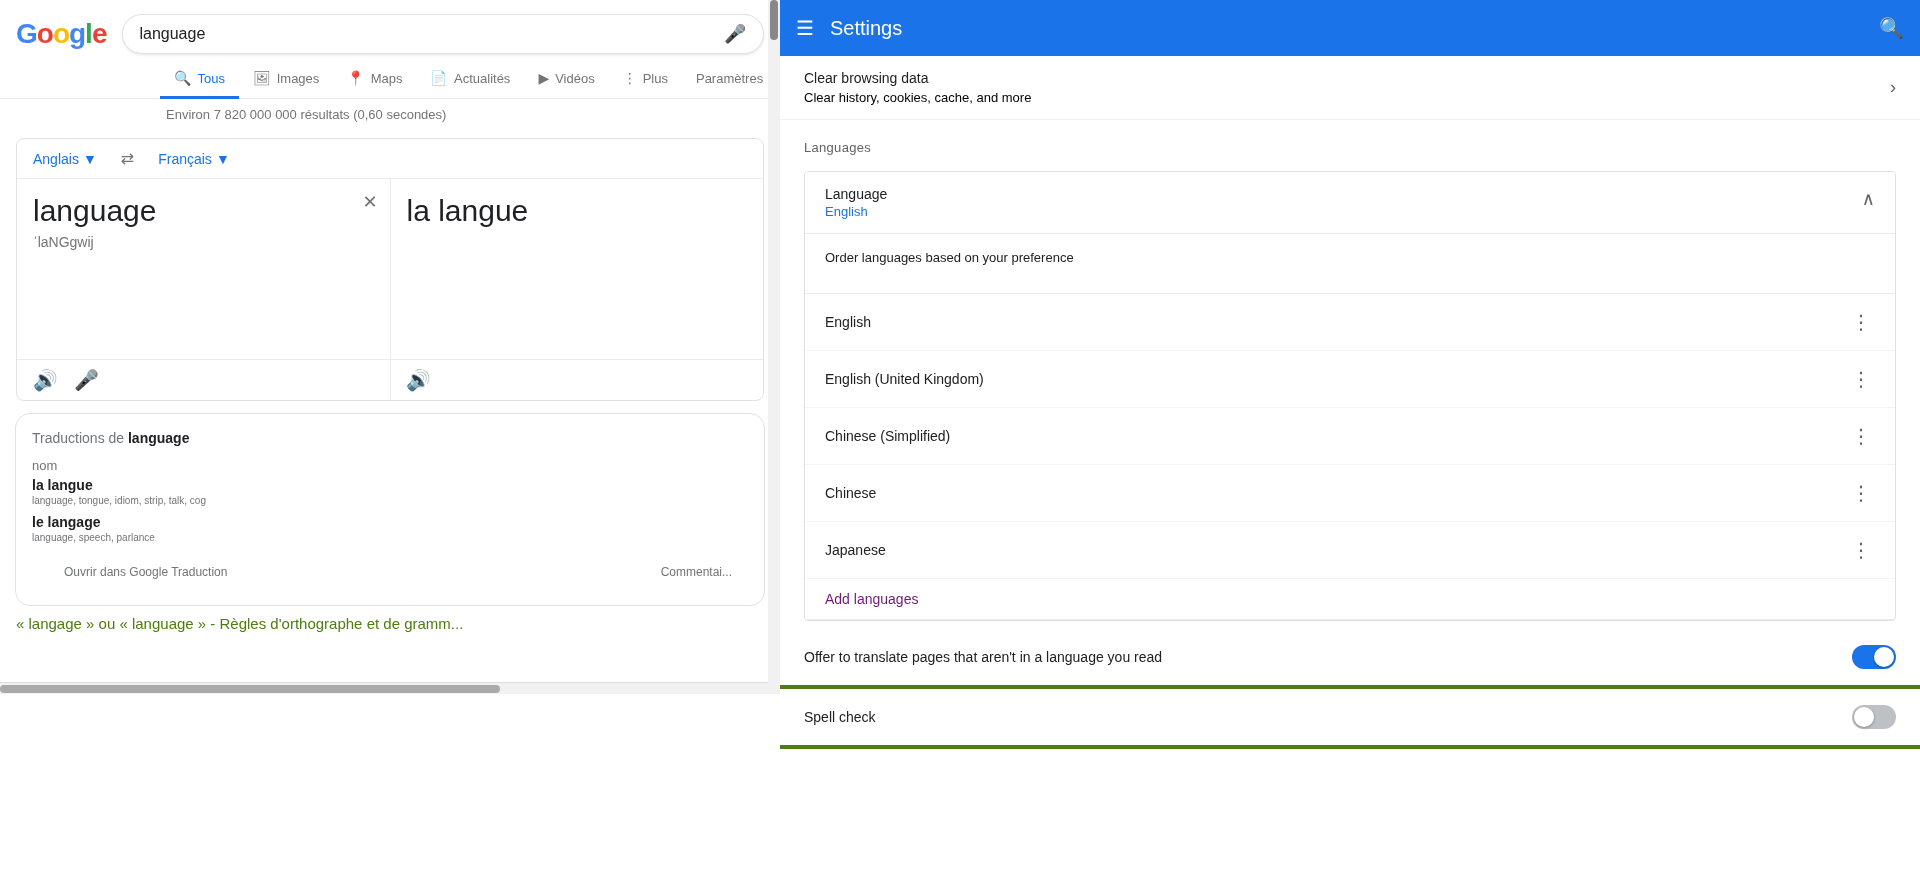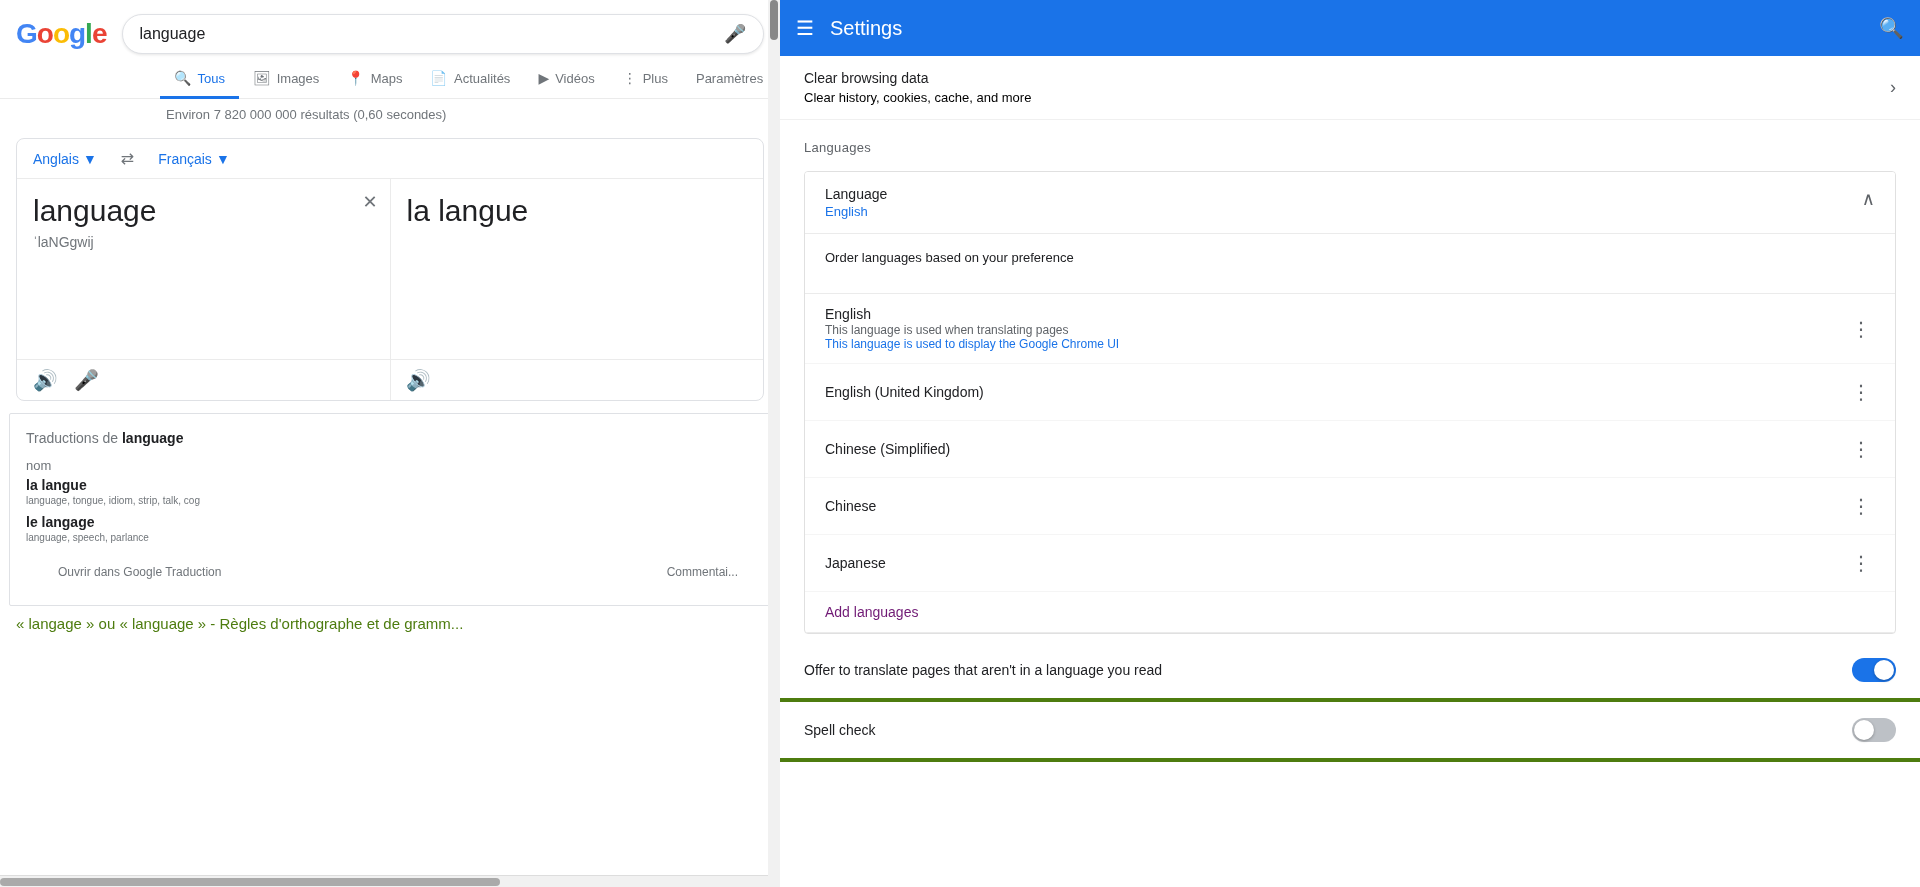--- a/index.html
+++ b/index.html
@@ -1,21 +1,21 @@
 <!DOCTYPE html>
 <html><head>
   <meta charset="utf-8">
   <style>
     * { margin: 0; padding: 0; box-sizing: border-box; }
     body { font-family: Arial, sans-serif; width: 1920px; height: 887px; display: flex; overflow: hidden; background: #fff; }
 
     
     .google-panel {
       width: 780px;
-      height: 887px;
+      height: 694px;
       background: #fff;
       display: flex;
       flex-direction: column;
       overflow: hidden;
       position: relative;
     }
 
     .google-header {
       padding: 14px 16px 0 16px;
       display: flex;
@@ -204,23 +204,23 @@
     .footer-right {
       flex: 1;
       display: flex;
       align-items: center;
       gap: 16px;
       padding: 8px 16px;
     }
 
     
     .translations-section {
-      margin: 4px 9px;
+      margin: 4px 15px;
       border: 1px solid #dfe1e5;
-      border-radius: 2px;
+      border-radius: 15px;
       padding: 16px;
     }
 
     .translations-title {
       font-size: 14px;
       color: #70757a;
       margin-bottom: 12px;
     }
 
     .translations-title strong {
@@ -685,24 +685,20 @@
         <span class="chevron-up">∧</span>
       </div>
 
       <div class="order-section">
         <div class="order-title">Order languages based on your preference</div>
       </div>
 
       <div class="language-list-item">
         <div class="lang-info">
           <div class="lang-name">English</div>
-          <div class="lang-desc">
-            <span>This language is used when translating pages</span><br>
-            <span class="lang-desc-link" style="cursor:pointer;">This language is used to display the Google Chrome UI</span>
-          </div>
         </div>
         <span class="three-dot-menu">⋮</span>
       </div>
 
       <div class="language-list-item">
         <div class="lang-info">
           <div class="lang-name">English (United Kingdom)</div>
         </div>
         <span class="three-dot-menu">⋮</span>
       </div>

